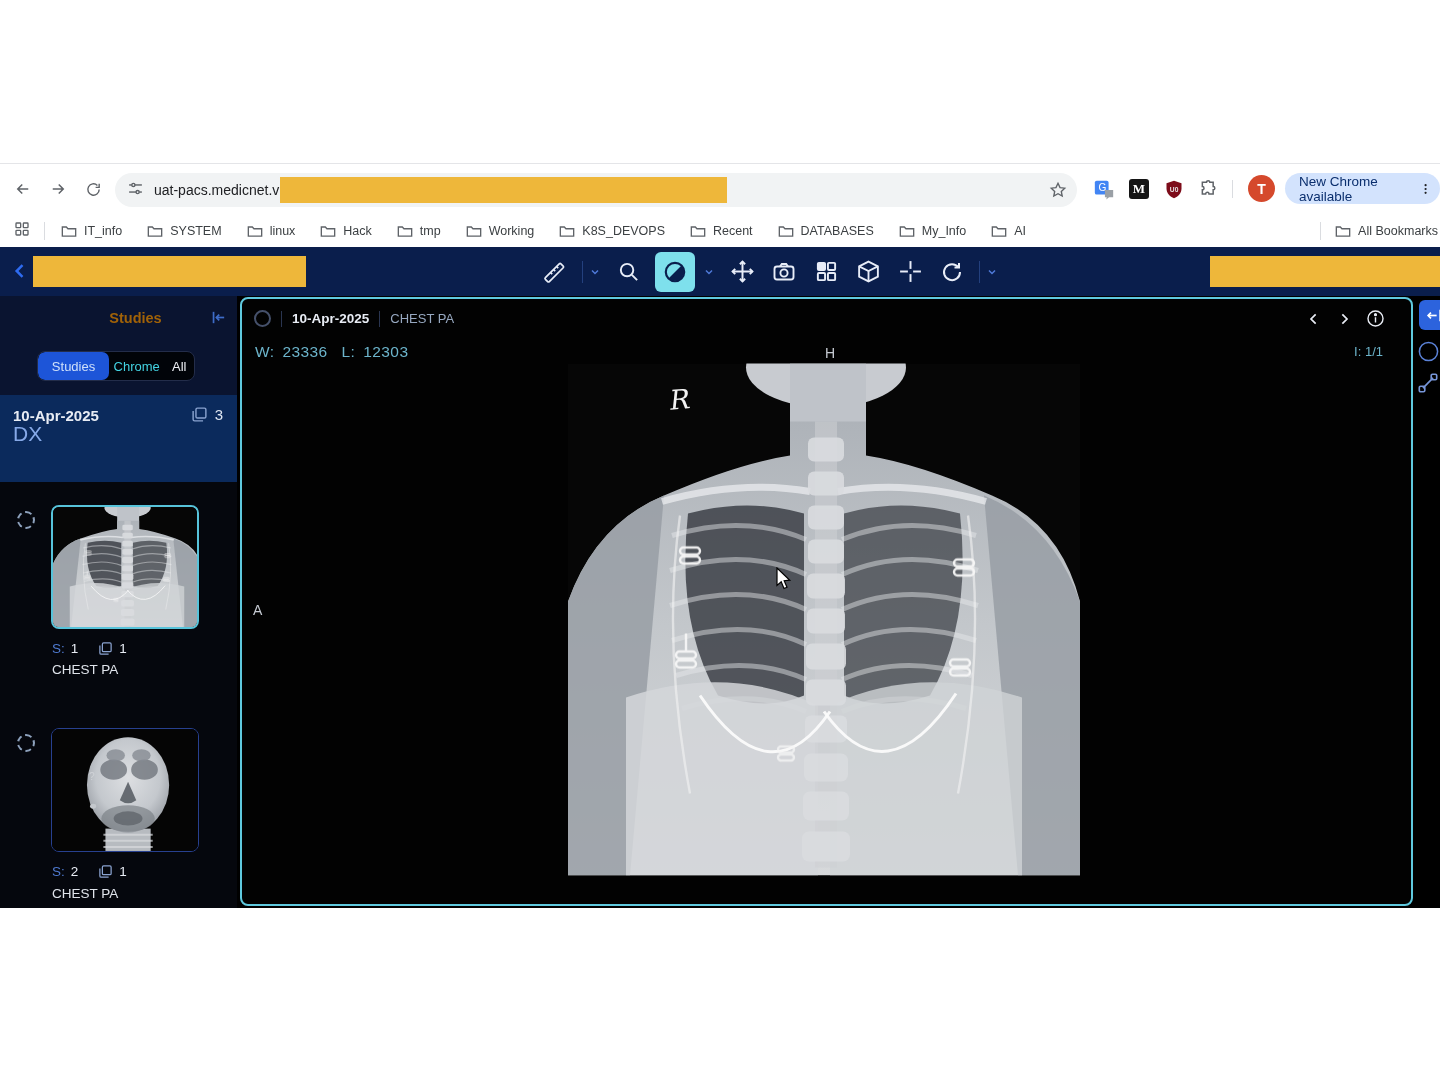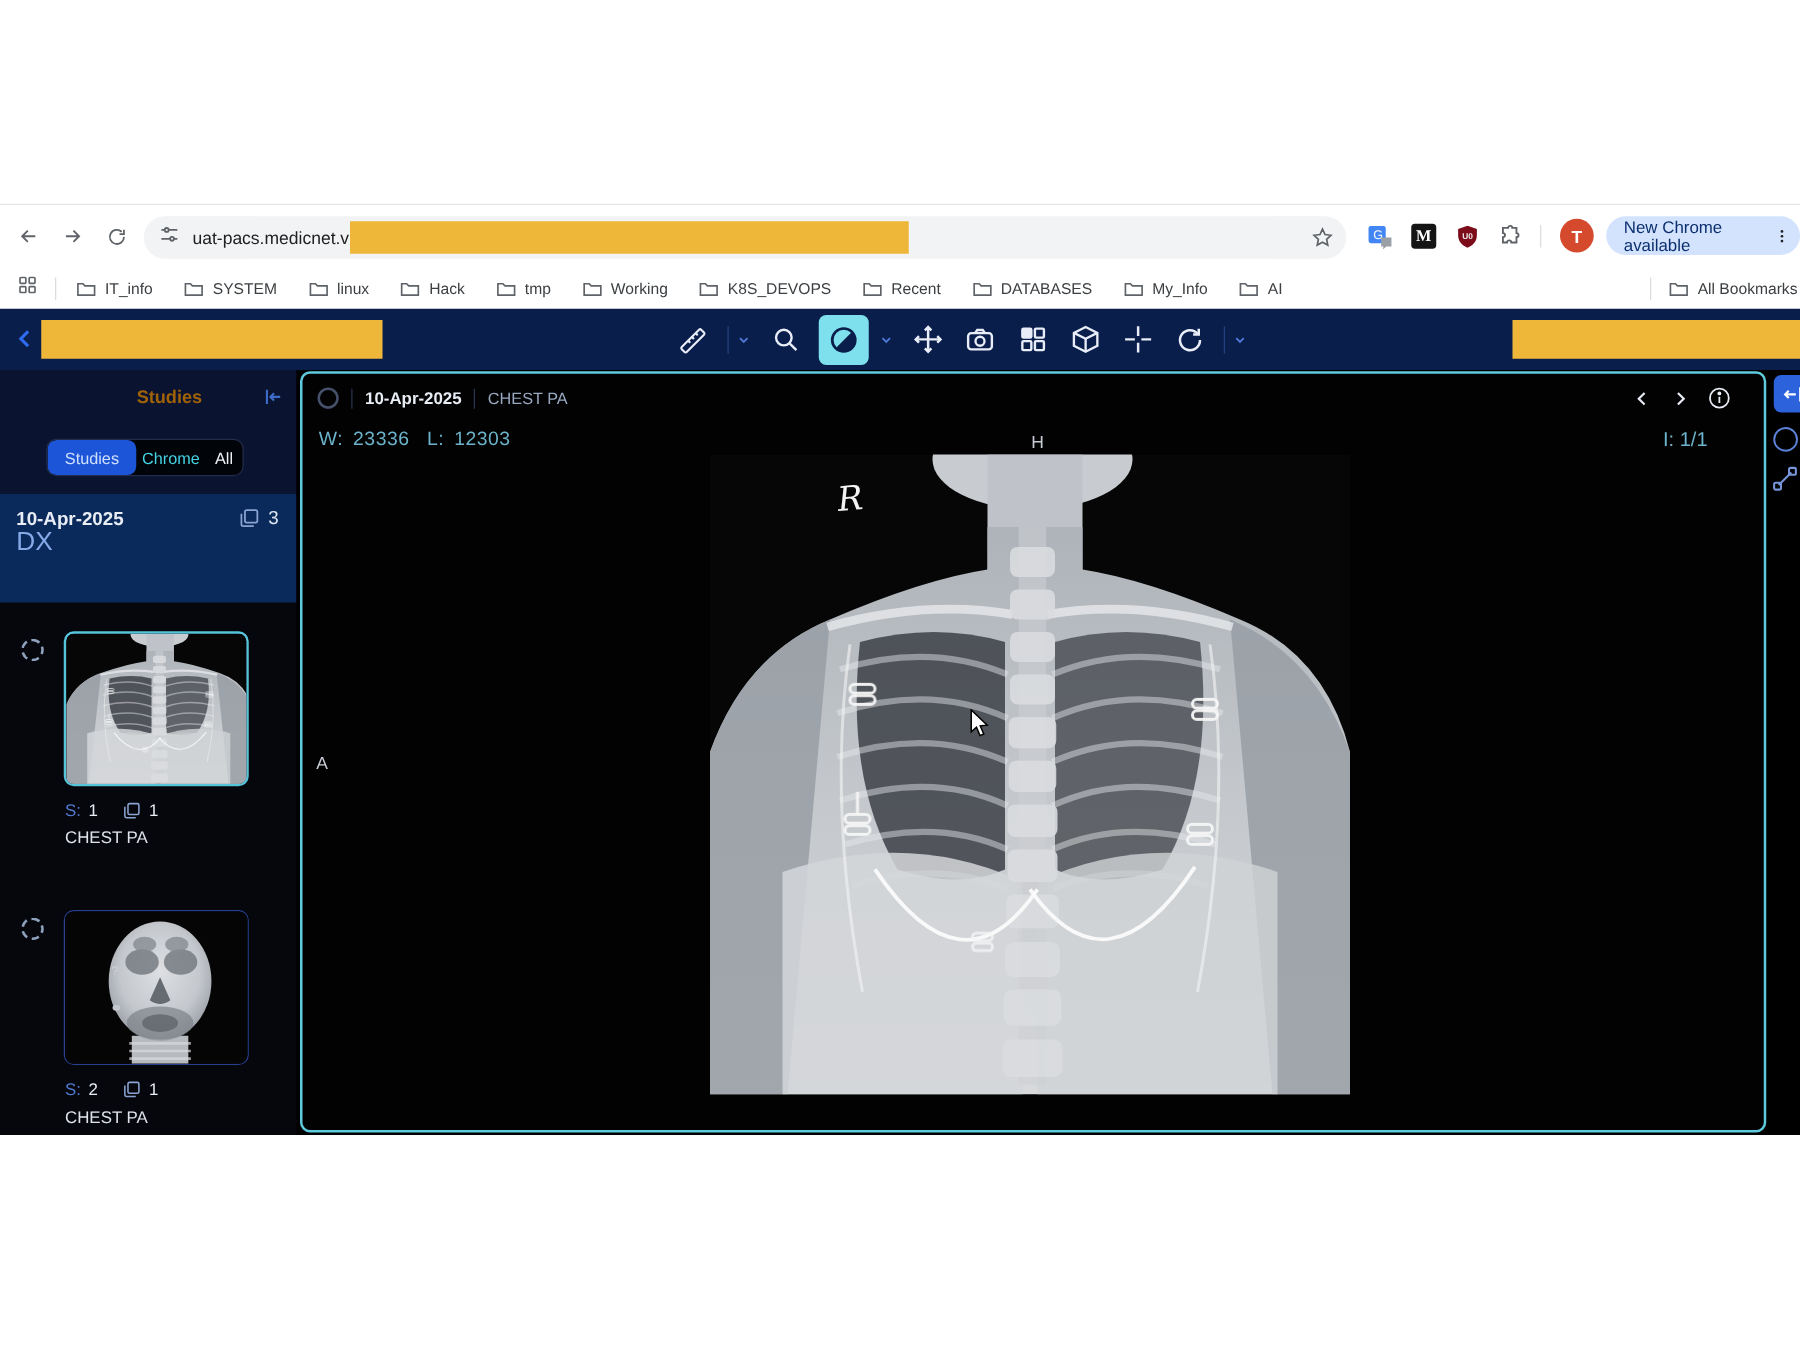--- a/index.html
+++ b/index.html
@@ -89,21 +89,21 @@
               border:2px solid #5fc9de; border-radius:8px; background:#020202; overflow:hidden; }
   #vp-xray { position:absolute; left:326px; top:64px; width:512px; height:513px; }
   #vp-header { position:absolute; left:12px; top:11px; display:flex; align-items:center; gap:10px; }
   #vp-status-circle { width:17px; height:17px; border:2px solid #45506a; border-radius:50%; }
   .vp-div { width:1px; height:16px; background:#2a3550; }
   #vp-date { color:#e8ecf4; font-size:13.5px; font-weight:bold; }
   #vp-desc { color:#97a8c0; font-size:13px; }
   #vp-wl { position:absolute; left:13px; top:44px; color:#6cb4cb; font-size:15.5px;
            letter-spacing:.4px; display:flex; gap:8px; }
   #vp-nav { position:absolute; right:26px; top:10px; display:flex; align-items:center; gap:14px; color:#e8ecf4; }
-  #vp-index { position:absolute; right:45px; top:45px; color:#6cb4cb; font-size:16px; }
+  #vp-index { position:absolute; right:28px; top:45px; color:#6cb4cb; font-size:13px; }
   .orient { position:absolute; color:#c6cbd3; font-size:14px; }
   #orient-h { left:583px; top:46px; }
   #orient-a { left:11px; top:303px; }
   #film-marker-r { position:absolute; left:428px; top:85px; color:#f3f3f3; font-size:27px;
                    font-family:"DejaVu Serif", serif; font-style:italic; transform:rotate(-5deg); }
   #mouse-cursor { position:absolute; left:534px; top:268px; }
 
   
   #right-rail { position:absolute; left:1415px; top:0; width:25px; height:612px; }
   #rail-expand-btn { position:absolute; left:4px; top:4px; width:30px; height:30px; background:#2c63dd;

